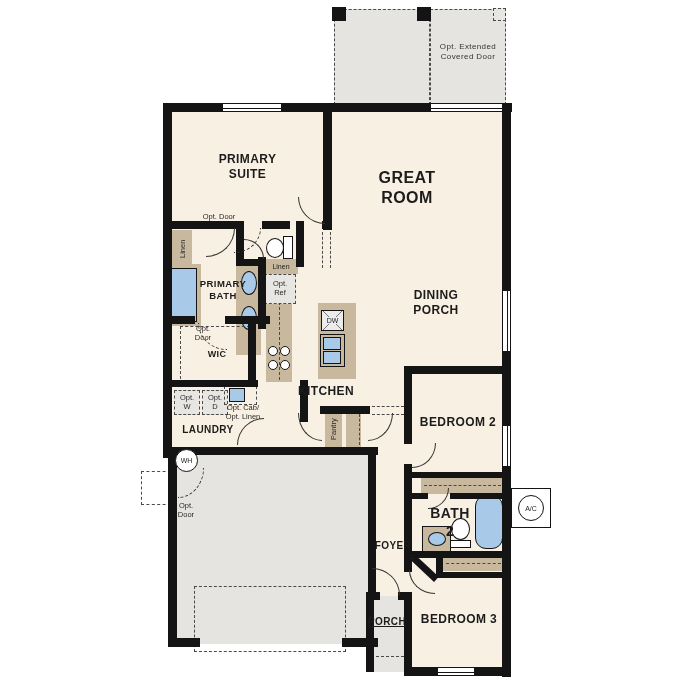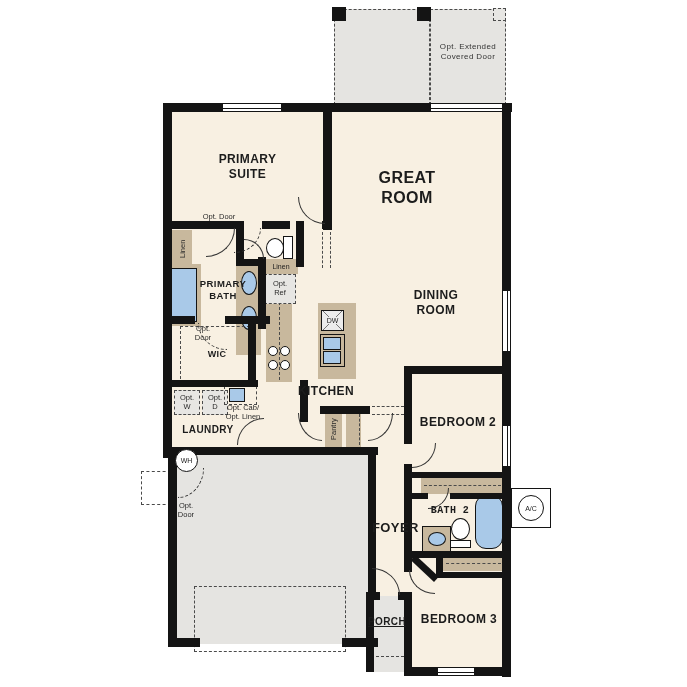--- a/index.html
+++ b/index.html
@@ -189,29 +189,29 @@
     <span>A/C</span>
   </div>
 
   <div class="lbl" style="left:432px;top:42px;width:72px;font-size:8px;font-weight:400;color:#333;">Opt. Extended
 Covered Door</div>
   <div class="lbl" style="left:200px;top:152px;width:95px;font-size:12px;">PRIMARY
 SUITE</div>
   <div class="lbl" style="left:367px;top:168px;width:80px;font-size:16px;">GREAT
 ROOM</div>
   <div class="lbl" style="left:400px;top:288px;width:72px;font-size:12px;">DINING
-ROOM</div>
+PORCH</div>
   <div class="lbl" style="left:194px;top:278px;width:58px;font-size:9.5px;">PRIMARY
 BATH</div>
   <div class="lbl" style="left:202px;top:349px;width:30px;font-size:9px;font-weight:600;">WIC</div>
   <div class="lbl" style="left:294px;top:384px;width:64px;font-size:12px;">KITCHEN</div>
   <div class="lbl" style="left:180px;top:424px;width:56px;font-size:10px;">LAUNDRY</div>
   <div class="lbl" style="left:419px;top:415px;width:78px;font-size:12px;">BEDROOM 2</div>
-  <div class="lbl" style="left:428px;top:505px;width:44px;font-size:10px;font-family:Liberation Mono, monospace;">BATH 2</div>
-  <div class="lbl" style="left:372px;top:520px;width:42px;font-size:13px;">FOYER</div>
+  <div class="lbl" style="left:428px;top:505px;width:44px;font-size:14px;">BATH 2</div>
+  <div class="lbl" style="left:372px;top:540px;width:42px;font-size:10px;">FOYER</div>
   <div class="lbl" style="left:368px;top:616px;width:38px;font-size:10px;text-decoration:underline;">PORCH</div>
   <div class="lbl" style="left:420px;top:612px;width:78px;font-size:12px;">BEDROOM 3</div>
 
   <div class="lbl-sm" style="left:196px;top:213px;width:46px;">Opt. Door</div>
   <div class="lbl-sm" style="left:190px;top:325px;width:26px;">Opt.
 Door</div>
   <div class="lbl-sm" style="left:172px;top:502px;width:28px;">Opt.
 Door</div>
 
 </div>

